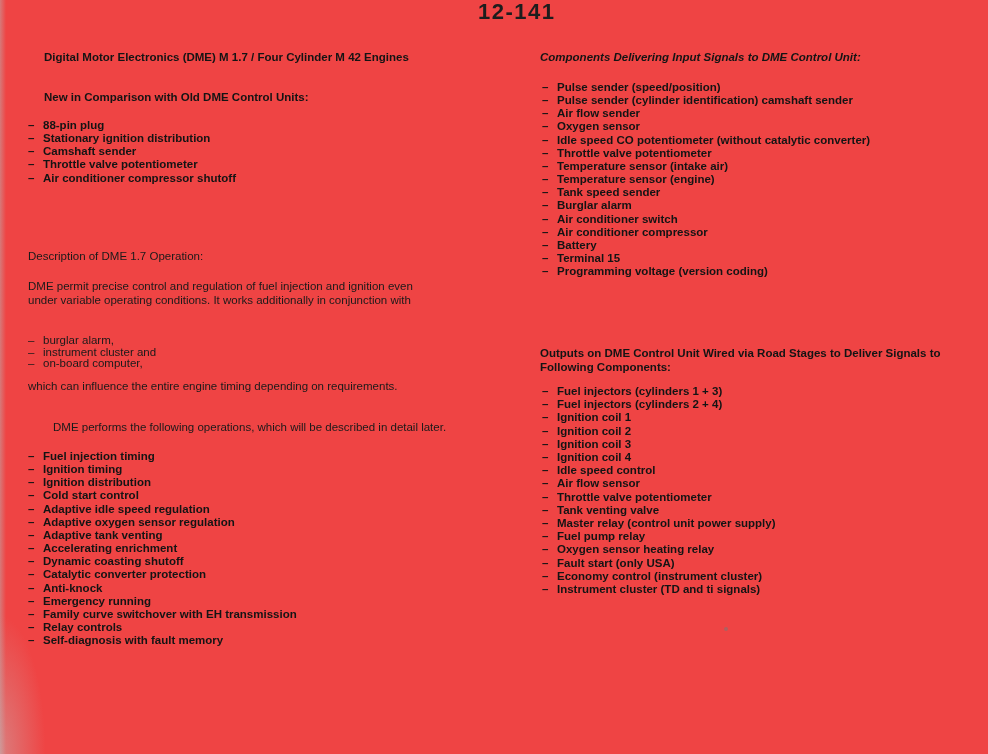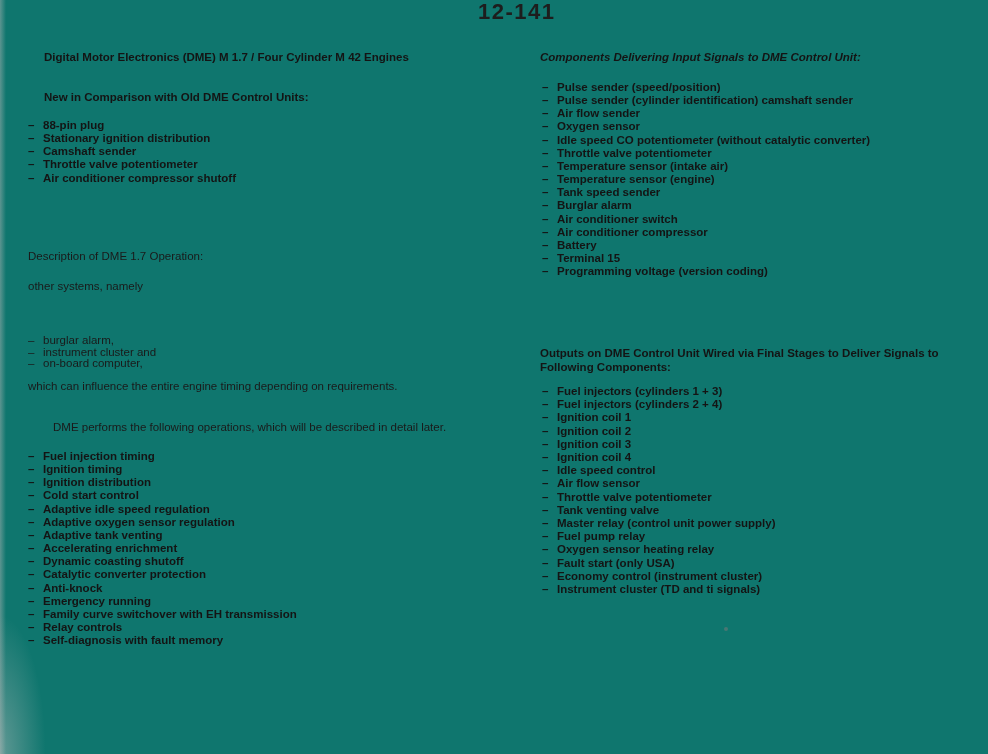--- a/index.html
+++ b/index.html
@@ -1,19 +1,19 @@
 <!DOCTYPE html>
 <html><head>
 <meta charset="utf-8">
 <style>
   html,body { margin:0; padding:0; background:#e8e8e8; }
   .page {
     position:relative;
     width:988px; height:754px;
-    background:#0f766e;
+    background:#ef4444;
     overflow:hidden;
     font-family:"Liberation Sans","DejaVu Sans",sans-serif;
     color:#1a1a1a;
     font-size:11.5px;
     line-height:13.2px;
   }
   .abs { position:absolute; white-space:nowrap; }
   .b { font-weight:bold; color:#141414; }
   .line { white-space:nowrap; }
   .para .line { line-height:14px; }
@@ -83,21 +83,22 @@
         </div>
       <div class="li">
           <span class="dash">–</span>
           <span>Air conditioner compressor shutoff</span>
         </div>
     </div>
 
     <div class="abs" style="top:250px; left:28px;">Description of DME 1.7 Operation:</div>
 
     <div class="abs para" style="top:279px; left:28px;">
-      <div class="line">other systems, namely</div>
+      <div class="line">DME permit precise control and regulation of fuel injection and ignition even</div>
+      <div class="line">under variable operating conditions. It works additionally in conjunction with</div>
     </div>
 
     <div class="abs dash-list list-tight" style="top:335px; left:28px;">
       <div class="li">
           <span class="dash">–</span>
           <span>burglar alarm,</span>
         </div>
       <div class="li">
           <span class="dash">–</span>
           <span>instrument cluster and</span>
@@ -237,21 +238,21 @@
           <span class="dash">–</span>
           <span>Terminal 15</span>
         </div>
       <div class="li">
           <span class="dash">–</span>
           <span>Programming voltage (version coding)</span>
         </div>
     </div>
 
     <div class="abs b heading2" style="top:347px; left:540px;">
-      <div class="line">Outputs on DME Control Unit Wired via Final Stages to Deliver Signals to</div>
+      <div class="line">Outputs on DME Control Unit Wired via Road Stages to Deliver Signals to</div>
       <div class="line">Following Components:</div>
     </div>
 
     <div class="abs dash-list list-out b" style="top:385px; left:542px;">
       <div class="li">
           <span class="dash">–</span>
           <span>Fuel injectors (cylinders 1 + 3)</span>
         </div>
       <div class="li">
           <span class="dash">–</span>

